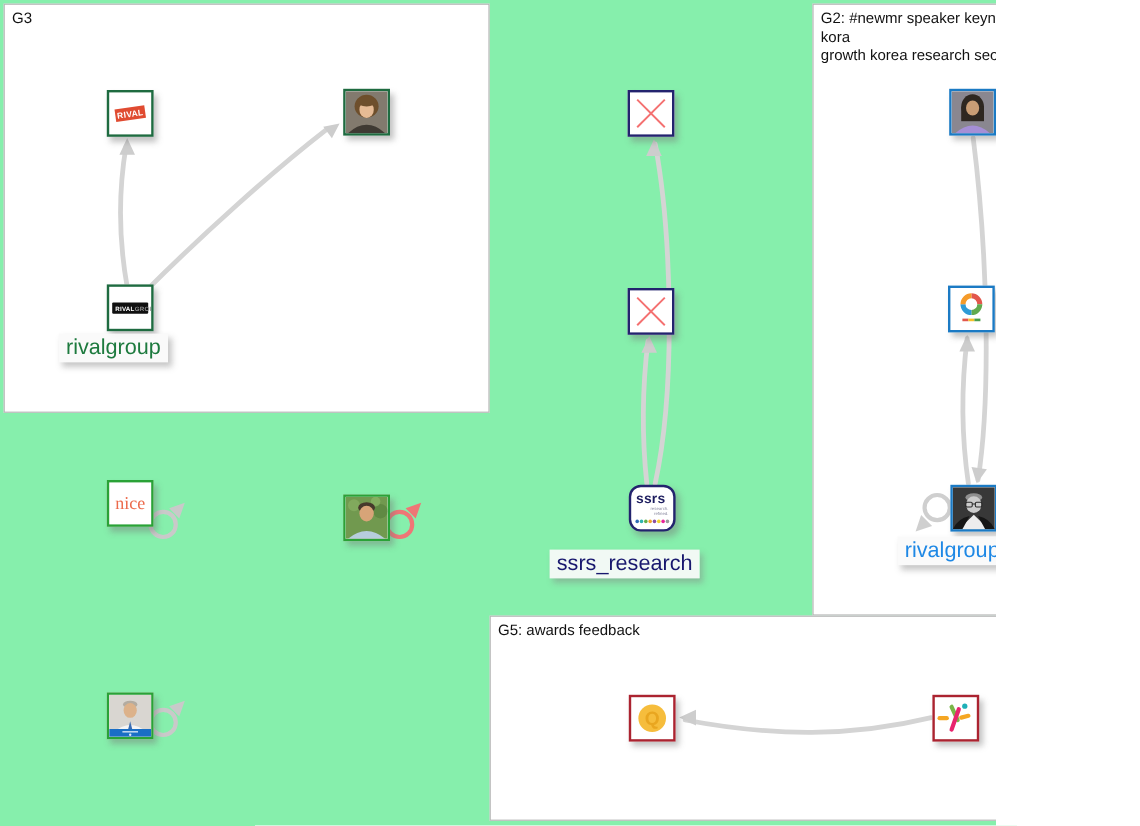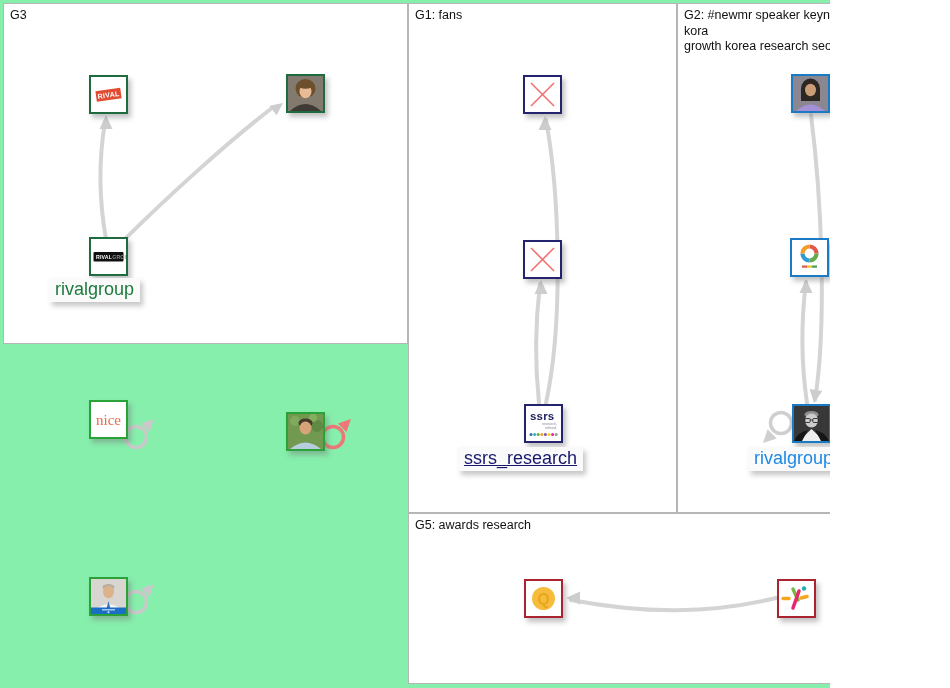--- a/index.html
+++ b/index.html
@@ -14,42 +14,39 @@
         box-shadow:3px 4px 5px rgba(120,120,120,.45);z-index:2;}
   .b-g3{border-color:#1e6b40;}
   .b-g1{border-color:#23236e;}
   .b-g2{border-color:#1b7ac4;}
   .b-g4{border-color:#2aa237;}
   .b-g5{border-color:#ab2330;}
   .vlabel{position:absolute;font-size:18px;line-height:1.12;white-space:nowrap;
           background:rgba(250,250,250,.93);padding:1px 6px 3px 6px;z-index:3;
           box-shadow:3px 4px 5px rgba(130,130,130,.45);}
   .vl-rivalgroup{left:49px;top:278px;color:#1d7a3e;}
-  .vl-ssrs{left:458px;top:447px;color:#18186e;text-decoration:underline;}
+  .vl-ssrs{left:458px;top:458px;color:#18186e;}
   .vl-ray{left:748px;top:447px;color:#1e88e5;}
   svg text{font-family:"Liberation Sans",sans-serif;}
   .serif-text{font-family:"Liberation Serif",serif;}
 </style>
 </head>
 <body>
 
 <div class="canvas">
 
   <div class="group" style="left:3px;top:3px;width:405px;height:341px;">
     <div class="gtitle">G3</div>
   </div>
-  <div class="group" style="left:408px;top:3px;width:269px;height:510px;">
-    <div class="gtitle">G1: fans</div>
-  </div>
   <div class="group" style="left:677px;top:3px;width:269px;height:510px;">
     <div class="gtitle">G2: #newmr speaker keynote feedback apc kora
 growth korea research seoul</div>
   </div>
   <div class="group" style="left:408px;top:513px;width:538px;height:171px;">
-    <div class="gtitle">G5: awards research</div>
+    <div class="gtitle">G5: awards feedback</div>
   </div>
 
   <svg class="edges" width="950" height="688" viewBox="0 0 950 688">
     <g stroke="#d4d4d4" stroke-width="4" fill="none" stroke-linecap="round">
       <path d="M 106,239 C 99,200 99,158 105,122"></path>
       <path d="M 121,243 C 168,196 228,142 272,108"></path>
       <path d="M 539,403 C 535,365 535,325 540,284"></path>
       <path d="M 546,403 C 564,320 559,190 546,120"></path>
       <path d="M 811,115 C 823,210 826,330 815,400"></path>
       <path d="M 807,403 C 801,362 801,322 806,282"></path>
@@ -113,21 +110,21 @@
     </svg>
   </div>
 
   <div class="node b-g1" style="left:523px;top:240px;">
     <svg viewBox="0 0 35 35" width="35" height="35">
       <line x1="6" y1="6" x2="29" y2="29" stroke="#f47070" stroke-width="1.6"></line>
       <line x1="29" y1="6" x2="6" y2="29" stroke="#f47070" stroke-width="1.6"></line>
     </svg>
   </div>
 
-  <div class="node b-g1" style="left:524px;top:404px;">
+  <div class="node b-g1" style="left:524px;top:404px;border-radius:10px;">
     <svg viewBox="0 0 35 35" width="35" height="35">
       <text x="4" y="13.5" font-size="11.5" font-weight="bold" fill="#1c1c5e" letter-spacing="0.2">ssrs</text>
       <text x="31" y="18.8" text-anchor="end" font-size="3.6" fill="#8a8aa0">research.</text>
       <text x="31" y="23" text-anchor="end" font-size="3.6" fill="#8a8aa0">refined.</text>
       <g>
         <circle cx="5" cy="28.5" r="1.5" fill="#2f6db5"></circle>
         <circle cx="8.6" cy="28.5" r="1.5" fill="#2fb5ae"></circle>
         <circle cx="12.2" cy="28.5" r="1.5" fill="#63b04b"></circle>
         <circle cx="15.8" cy="28.5" r="1.5" fill="#f5a32a"></circle>
         <circle cx="19.4" cy="28.5" r="1.5" fill="#8a4fa3"></circle>

